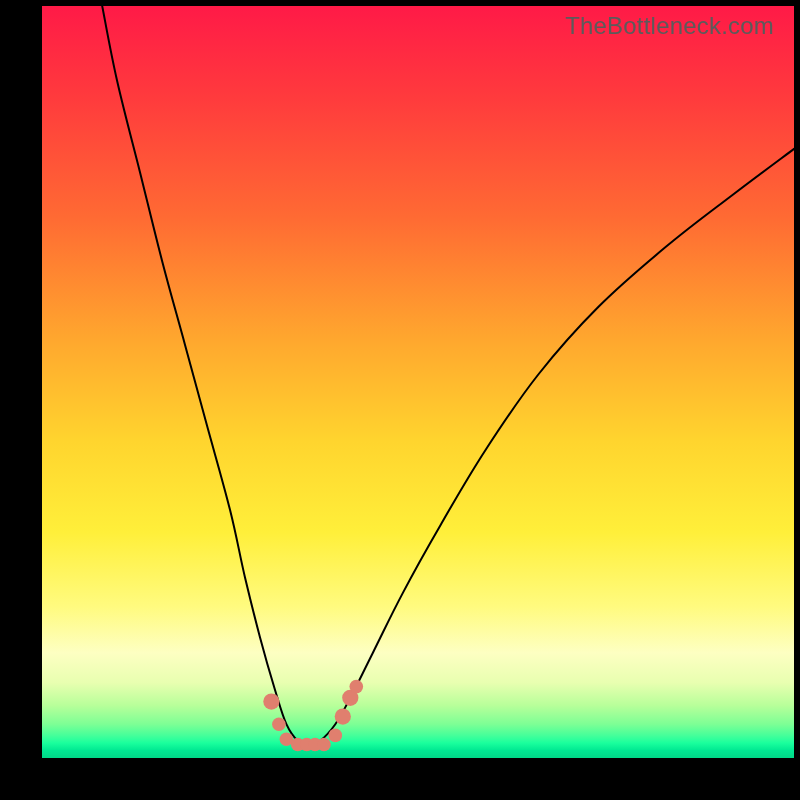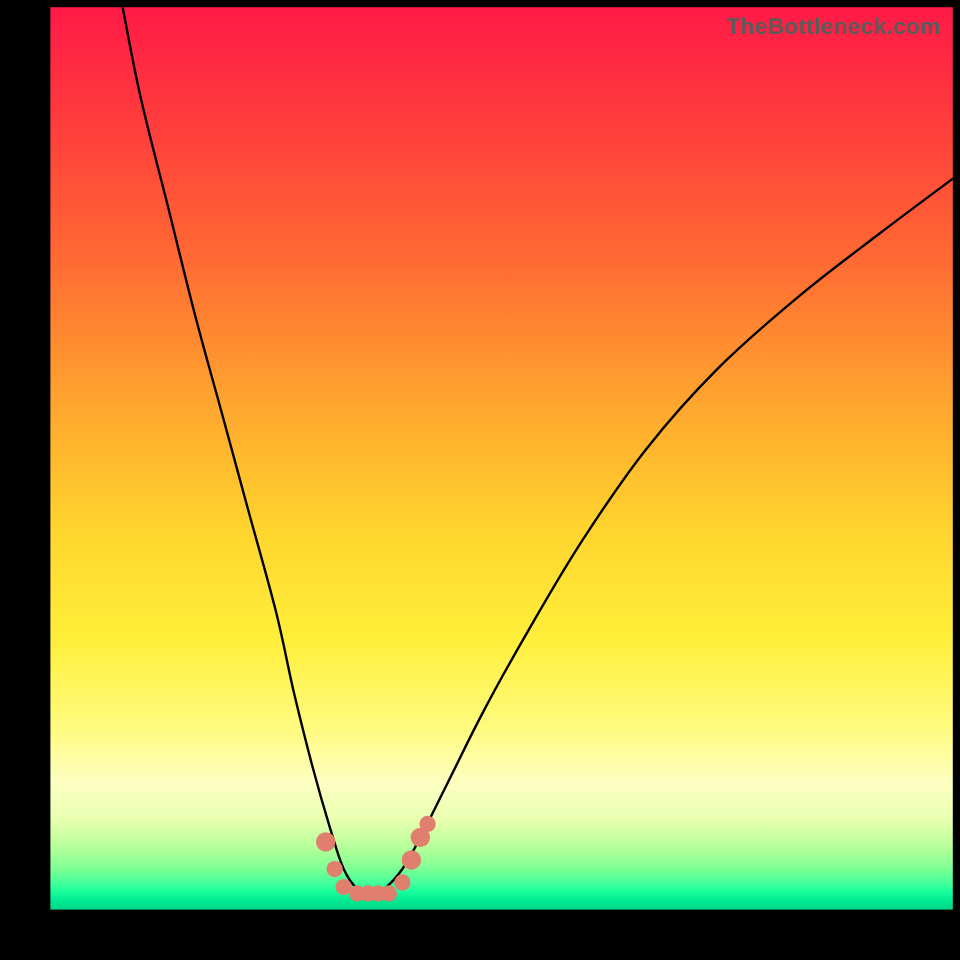--- a/index.html
+++ b/index.html
@@ -39,24 +39,24 @@
       #7dff95 95.5%,
       #45ff9a 97%,
       #1aff9d 98%,
       #00e892 99%,
       #00d888 100%
     );
   }
   .watermark {
     position: absolute;
     top: 6px;
-    right: 10px;
+    right: 20px;
     color: #5b5b5b;
-    font-size: 19px;
-    font-weight: 700;
+    font-size: 24px;
+    font-weight: 400;
     letter-spacing: 0.2px;
     user-select: none;
   }
   svg.curve {
     position: absolute;
     left: 0;
     top: 0;
     width: 752px;
     height: 752px;
   }

